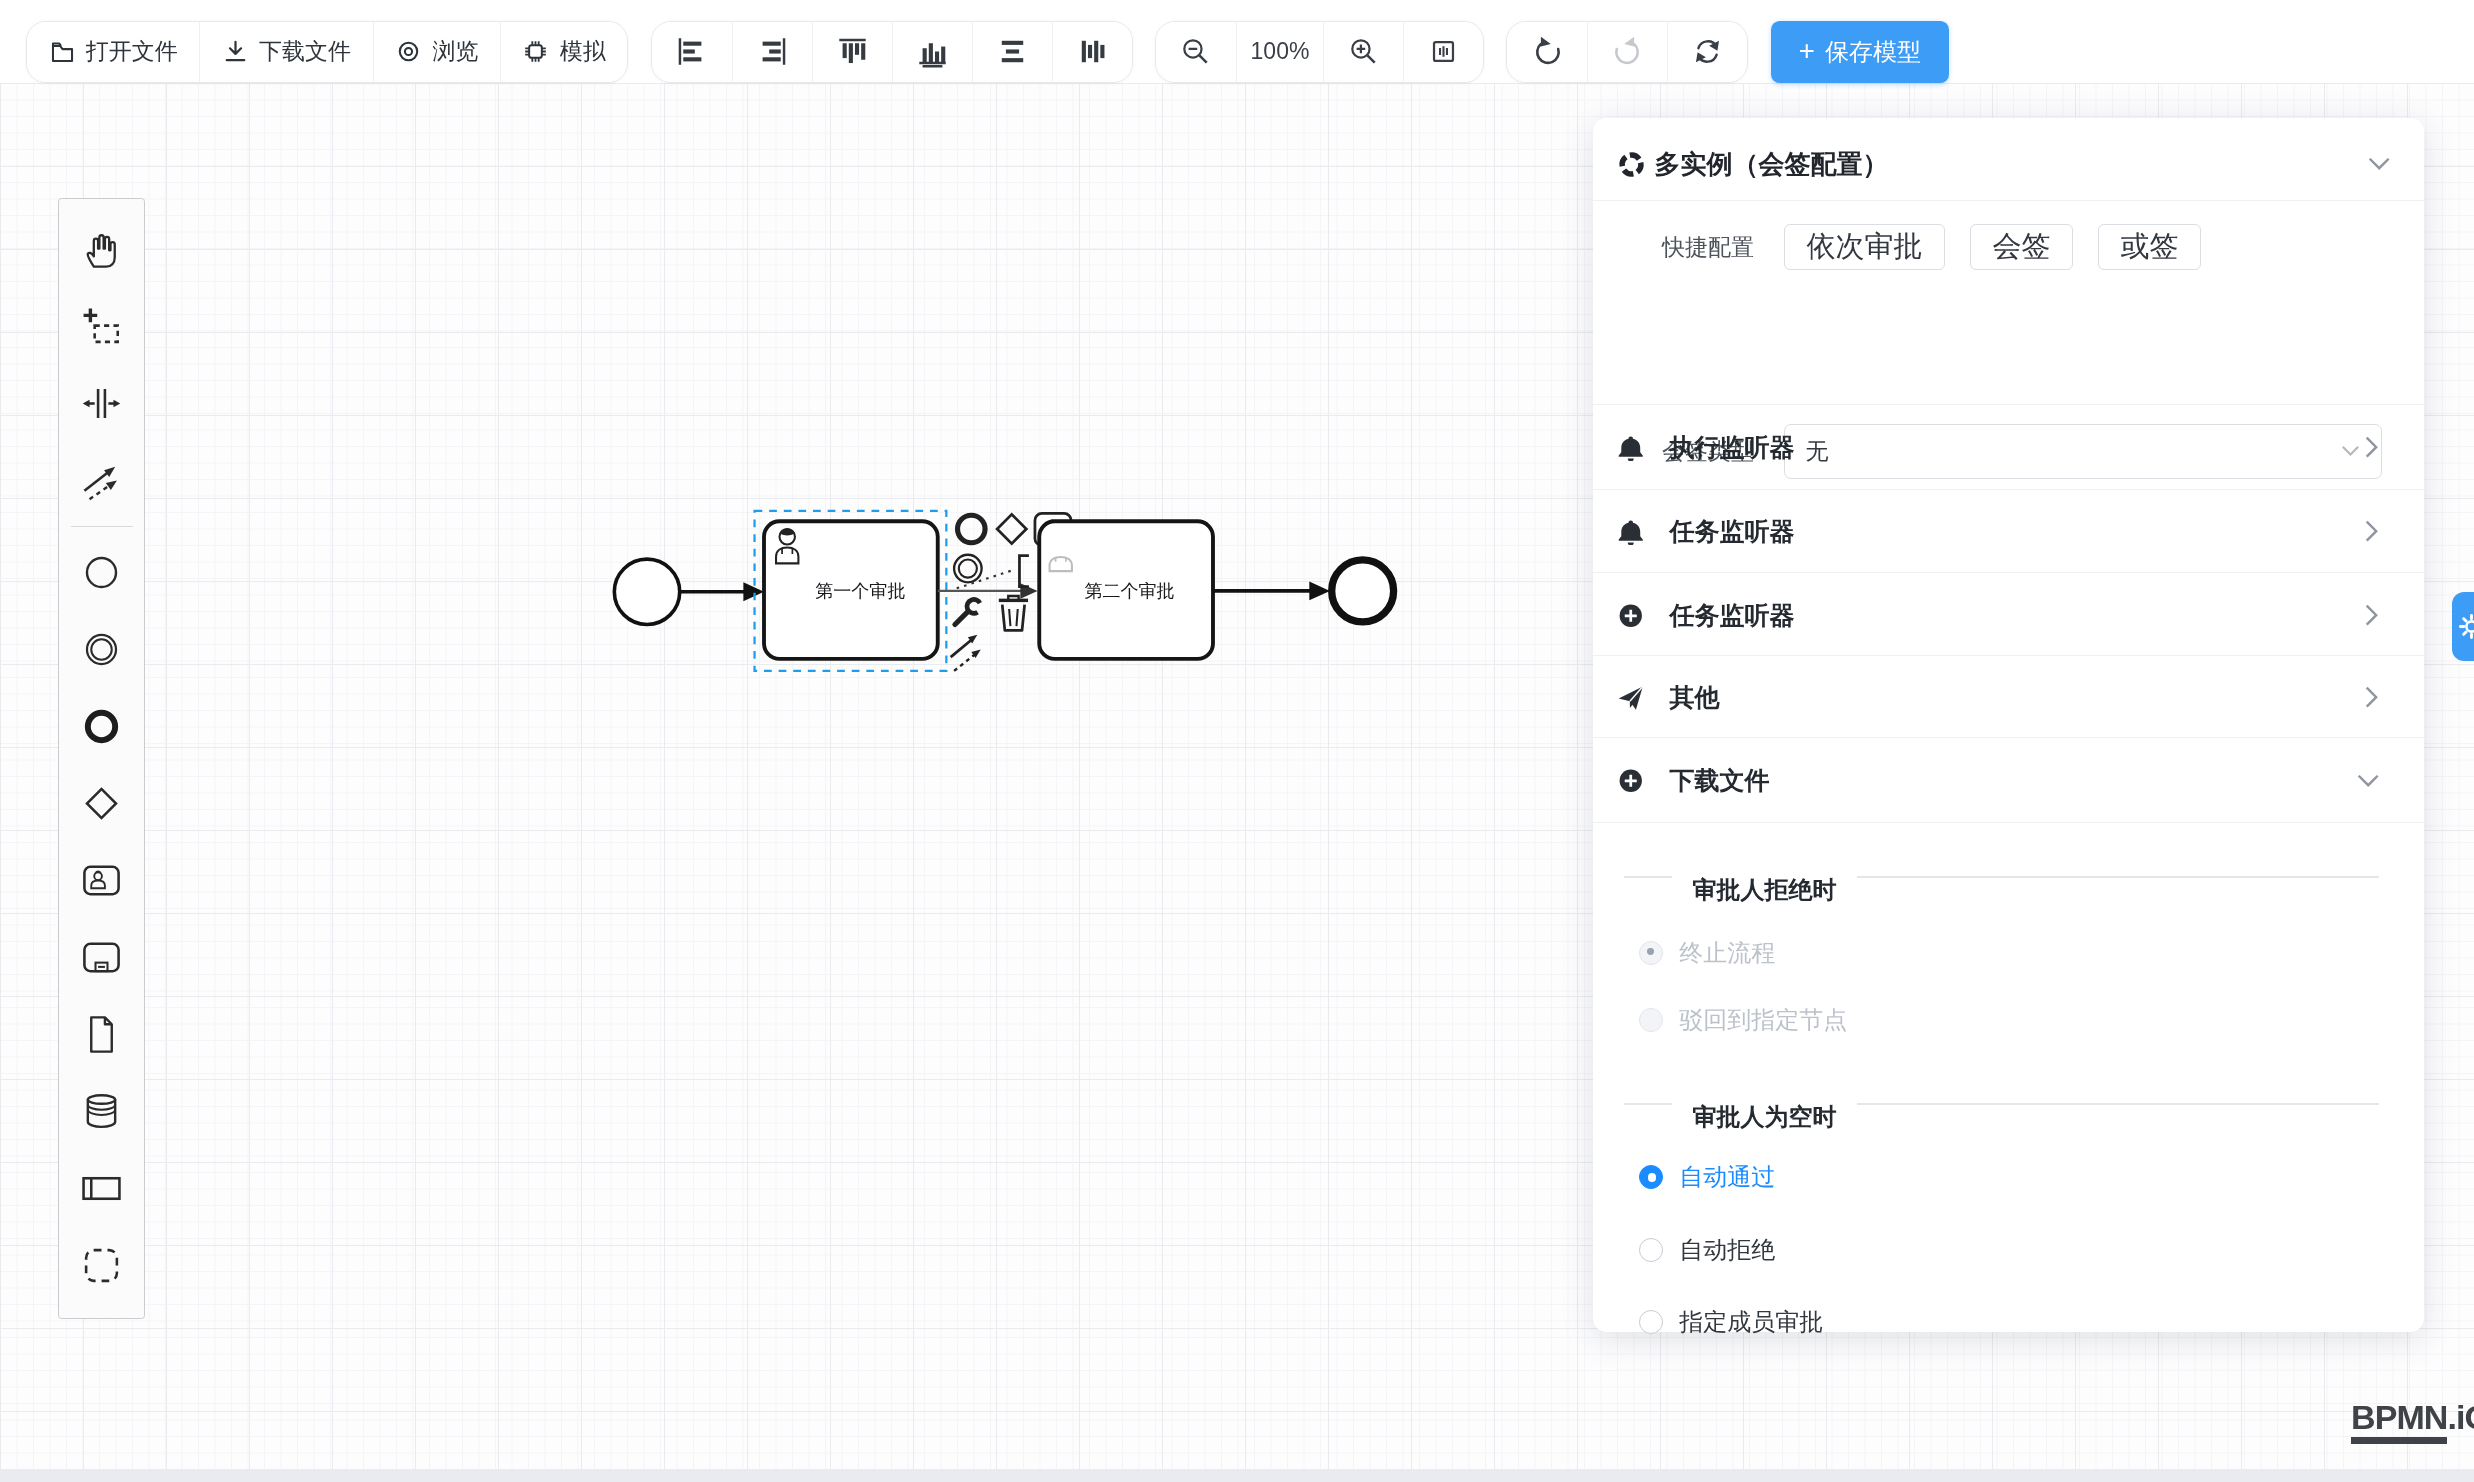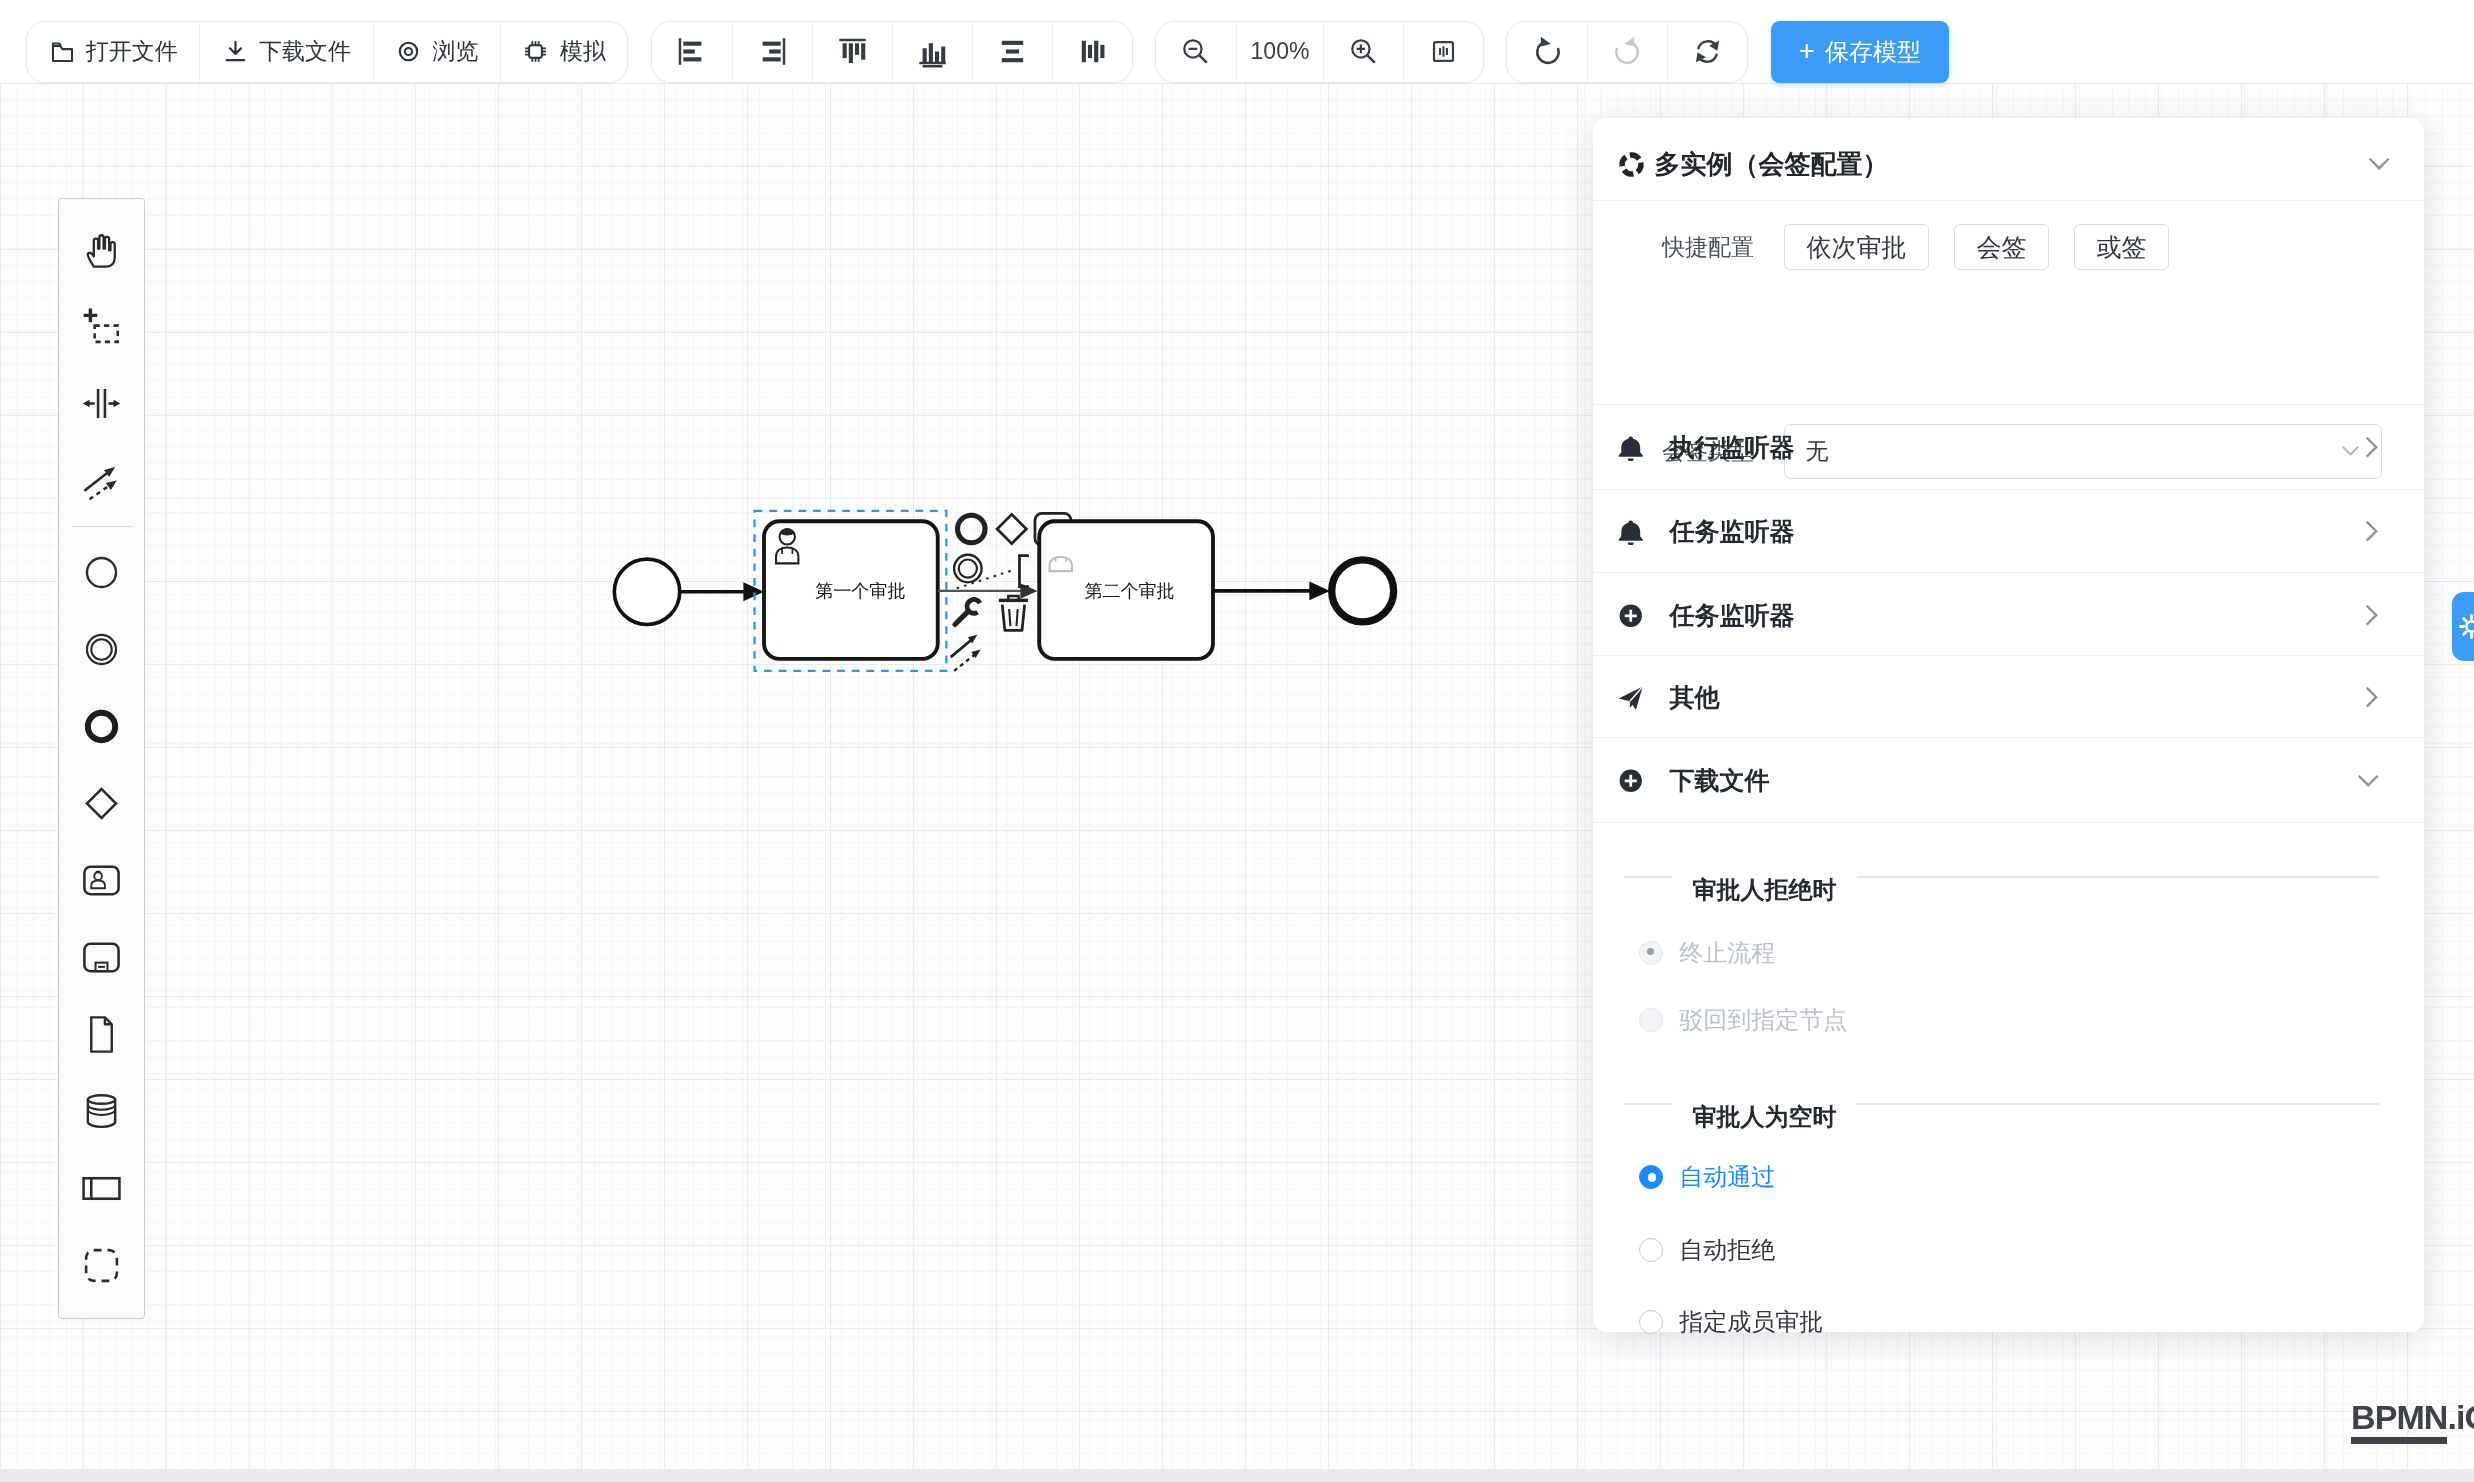--- a/index.html
+++ b/index.html
@@ -41,21 +41,21 @@
   .panel{position:absolute;left:1593px;top:118px;width:831px;height:1214px;background:#fff;border-radius:13.8px;
          box-shadow:0 6.9px 34px rgba(30,40,60,.13);z-index:40;}
   .p-abs{position:absolute;left:0;right:0;display:flex;align-items:center;}
   .p-divider{position:absolute;left:0;right:0;height:0;border-top:1.7px solid #f0f1f3;}
   .p-header{top:1px;height:82px;padding:4px 34px 0 24px;gap:8.6px;text-align:center;}
   .p-header-title{font-size:26px;font-weight:700;color:#22262c;}
   .p-spacer{flex:1;}
   .p-quick{top:105px;height:48px;padding-left:69px;gap:0;}
   .p-field-label{font-size:23px;color:#4d535b;width:122px;flex:none;}
   .quick-btn{height:46px;padding:0 21.5px;margin-right:25px;background:#fff;border:1.7px solid #dadde2;border-radius:6px;
-             font-size:25px;color:#33383f;cursor:pointer;display:flex;align-items:center;font-family:inherit;}
+             font-size:29px;color:#33383f;cursor:pointer;display:flex;align-items:center;font-family:inherit;}
   .p-sign{top:308px;height:50px;padding-left:69px;padding-right:42px;justify-content:center;}
   .p-select{flex:1;height:53px;border:1.7px solid #dadde2;border-radius:6.9px;display:flex;align-items:center;
             padding:0 20.6px;font-size:23px;color:#33383f;cursor:pointer;background:#fff;}
   .p-row{height:83px;padding:0 45px 0 24px;gap:25px;cursor:pointer;justify-content:space-between;}
   .p-row-label{font-size:25px;font-weight:700;color:#252a31;}
   .p-subtitle{height:46px;padding:0 45px 0 31px;gap:20.6px;}
   .p-subtitle-text{font-size:24px;font-weight:700;color:#252a31;white-space:nowrap;margin-top:26px;}
   .p-line{height:0;border-top:2.6px solid #e4e6e9;}
   .p-line-left{width:48px;flex:none;}
   .p-line-right{flex:1;}

